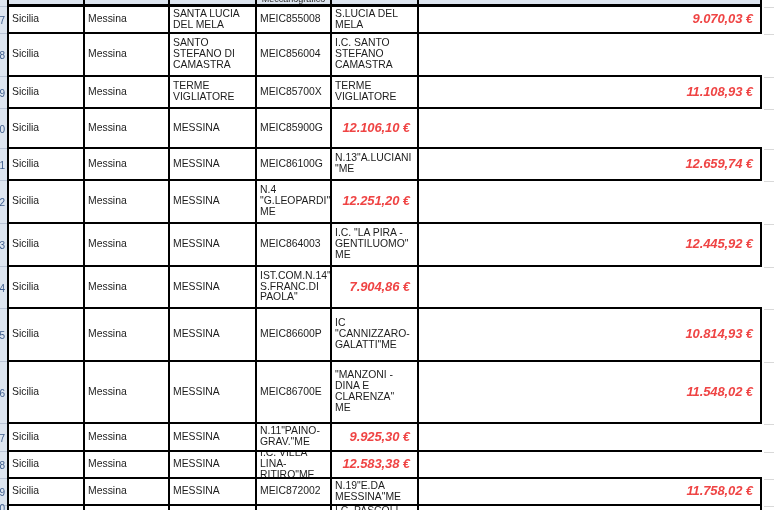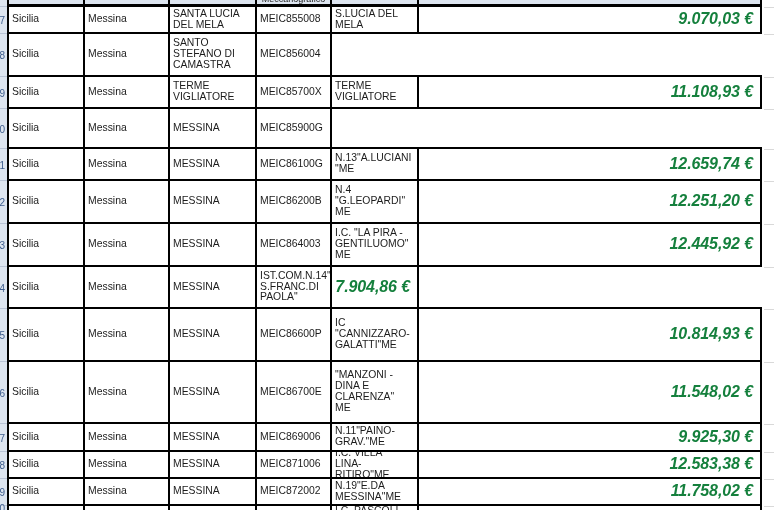--- a/index.html
+++ b/index.html
@@ -17,21 +17,21 @@
   #tbl{position:absolute;left:7px;top:0;width:755px;box-sizing:border-box;
        border-left:2px solid #000;}
   .row{display:grid;grid-template-columns:76px 85px 87px 75px 87px 1fr;
        box-sizing:border-box;border-bottom:2px solid #000;background:#fff;}
   .cell{box-sizing:border-box;border-right:2px solid #000;display:flex;
         align-items:center;overflow:hidden;padding:1px 2px 1px 3px;
         font-size:10.4px;line-height:10.9px;color:#1c1c1c;}
   .cell.muni{padding-right:1px;}
   .cell.school{padding-right:10px;}
   .cell.amount{justify-content:flex-end;padding-right:7px;font-weight:bold;
-               font-style:italic;font-size:16px;letter-spacing:-0.1px;color:#15803d;}
+               font-style:italic;font-size:13px;letter-spacing:-0.1px;color:#ef4444;}
 
   
   .sliver{height:7px;border-bottom:3px solid #000;background:#dde5f0;}
   .sliver .cell{align-items:flex-end;padding:0 2px;background:#dde5f0;}
   .hfrag{display:block;font-size:9px;line-height:9px;color:#222;margin:0 auto;white-space:nowrap;}
 
   
   .partial{height:4px;border-bottom:none;}
   .partial .cell{align-items:flex-start;padding:0 2px 0 3px;}
   .pfrag{font-size:10.4px;line-height:10.9px;color:#1c1c1c;white-space:nowrap;}
@@ -110,48 +110,49 @@
     <div class="cell muni">SANTA LUCIA DEL MELA</div>
     <div class="cell">MEIC855008</div>
     <div class="cell school">S.LUCIA DEL MELA</div>
     <div class="cell amount">9.070,03 €</div>
   </div>
         <div class="row" style="height: 43px;">
     <div class="cell">Sicilia</div>
     <div class="cell">Messina</div>
     <div class="cell muni">SANTO STEFANO DI CAMASTRA</div>
     <div class="cell">MEIC856004</div>
+    <div class="cell school">I.C. SANTO STEFANO CAMASTRA</div>
   </div>
         <div class="row" style="height: 32px;">
     <div class="cell">Sicilia</div>
     <div class="cell">Messina</div>
     <div class="cell muni">TERME VIGLIATORE</div>
     <div class="cell">MEIC85700X</div>
     <div class="cell school">TERME VIGLIATORE</div>
     <div class="cell amount">11.108,93 €</div>
   </div>
         <div class="row" style="height: 40px;">
     <div class="cell">Sicilia</div>
     <div class="cell">Messina</div>
     <div class="cell muni">MESSINA</div>
     <div class="cell">MEIC85900G</div>
+    <div class="cell amount">12.106,10 €</div>
   </div>
         <div class="row" style="height: 32px;">
     <div class="cell">Sicilia</div>
     <div class="cell">Messina</div>
     <div class="cell muni">MESSINA</div>
     <div class="cell">MEIC86100G</div>
     <div class="cell school">N.13"A.LUCIANI "ME</div>
     <div class="cell amount">12.659,74 €</div>
   </div>
         <div class="row" style="height: 43px;">
     <div class="cell">Sicilia</div>
     <div class="cell">Messina</div>
     <div class="cell muni">MESSINA</div>
-    <div class="cell">MEIC86200B</div>
     <div class="cell school">N.4 "G.LEOPARDI" ME</div>
     <div class="cell amount">12.251,20 €</div>
   </div>
         <div class="row" style="height: 43px;">
     <div class="cell">Sicilia</div>
     <div class="cell">Messina</div>
     <div class="cell muni">MESSINA</div>
     <div class="cell">MEIC864003</div>
     <div class="cell school">I.C. "LA PIRA - GENTILUOMO" ME</div>
     <div class="cell amount">12.445,92 €</div>
@@ -176,29 +177,27 @@
     <div class="cell">Messina</div>
     <div class="cell muni">MESSINA</div>
     <div class="cell">MEIC86700E</div>
     <div class="cell school">"MANZONI - DINA E CLARENZA" ME</div>
     <div class="cell amount">11.548,02 €</div>
   </div>
         <div class="row" style="height: 28px;">
     <div class="cell">Sicilia</div>
     <div class="cell">Messina</div>
     <div class="cell muni">MESSINA</div>
-    <div class="cell">MEIC869006</div>
     <div class="cell school">N.11"PAINO-GRAV."ME</div>
     <div class="cell amount">9.925,30 €</div>
   </div>
         <div class="row" style="height: 27px;">
     <div class="cell">Sicilia</div>
     <div class="cell">Messina</div>
     <div class="cell muni">MESSINA</div>
-    <div class="cell">MEIC871006</div>
     <div class="cell school">I.C. VILLA LINA-RITIRO"ME</div>
     <div class="cell amount">12.583,38 €</div>
   </div>
         <div class="row" style="height: 27px;">
     <div class="cell">Sicilia</div>
     <div class="cell">Messina</div>
     <div class="cell muni">MESSINA</div>
     <div class="cell">MEIC872002</div>
     <div class="cell school">N.19"E.DA MESSINA"ME</div>
     <div class="cell amount">11.758,02 €</div>

